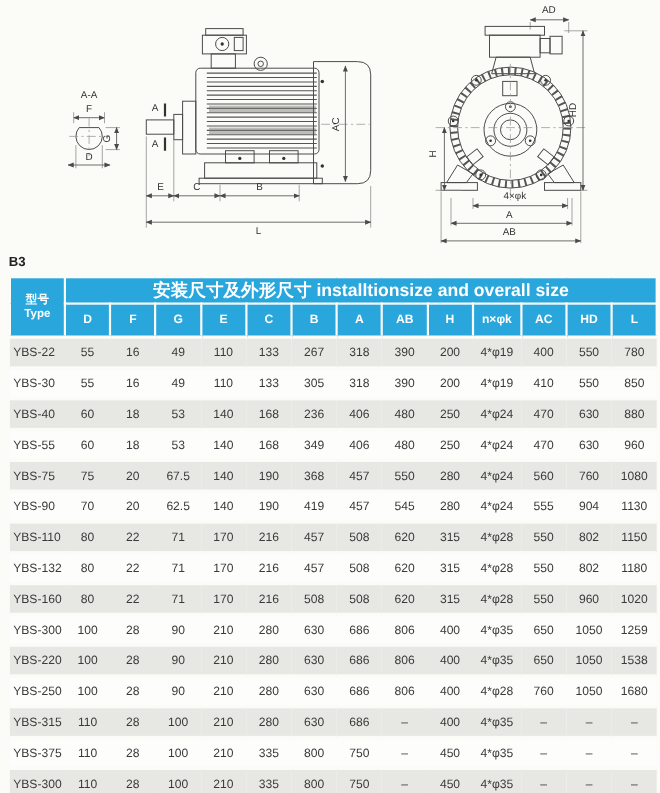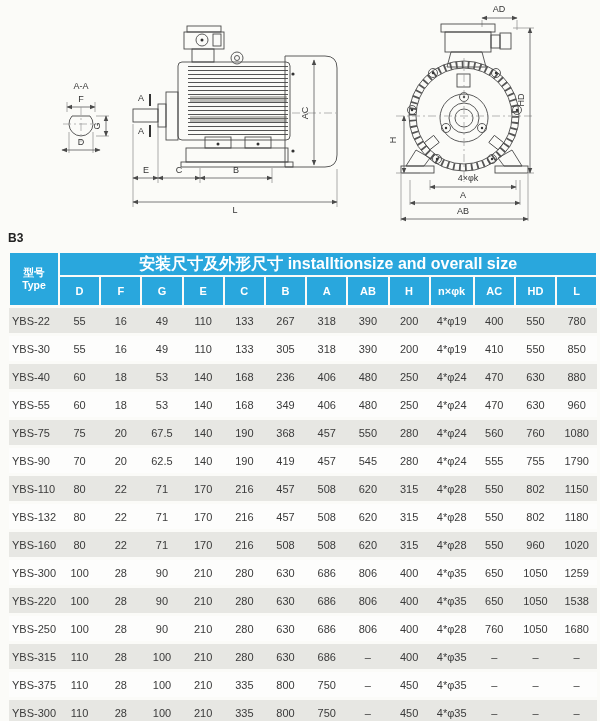--- a/index.html
+++ b/index.html
@@ -334,22 +334,22 @@
           <td>20</td>
           <td>62.5</td>
           <td>140</td>
           <td>190</td>
           <td>419</td>
           <td>457</td>
           <td>545</td>
           <td>280</td>
           <td>4*φ24</td>
           <td>555</td>
-          <td>755</td>
-          <td>1790</td>
+          <td>904</td>
+          <td>1130</td>
         </tr>
         <tr>
           <td class="type-cell">YBS-110</td>
           <td>80</td>
           <td>22</td>
           <td>71</td>
           <td>170</td>
           <td>216</td>
           <td>457</td>
           <td>508</td>

